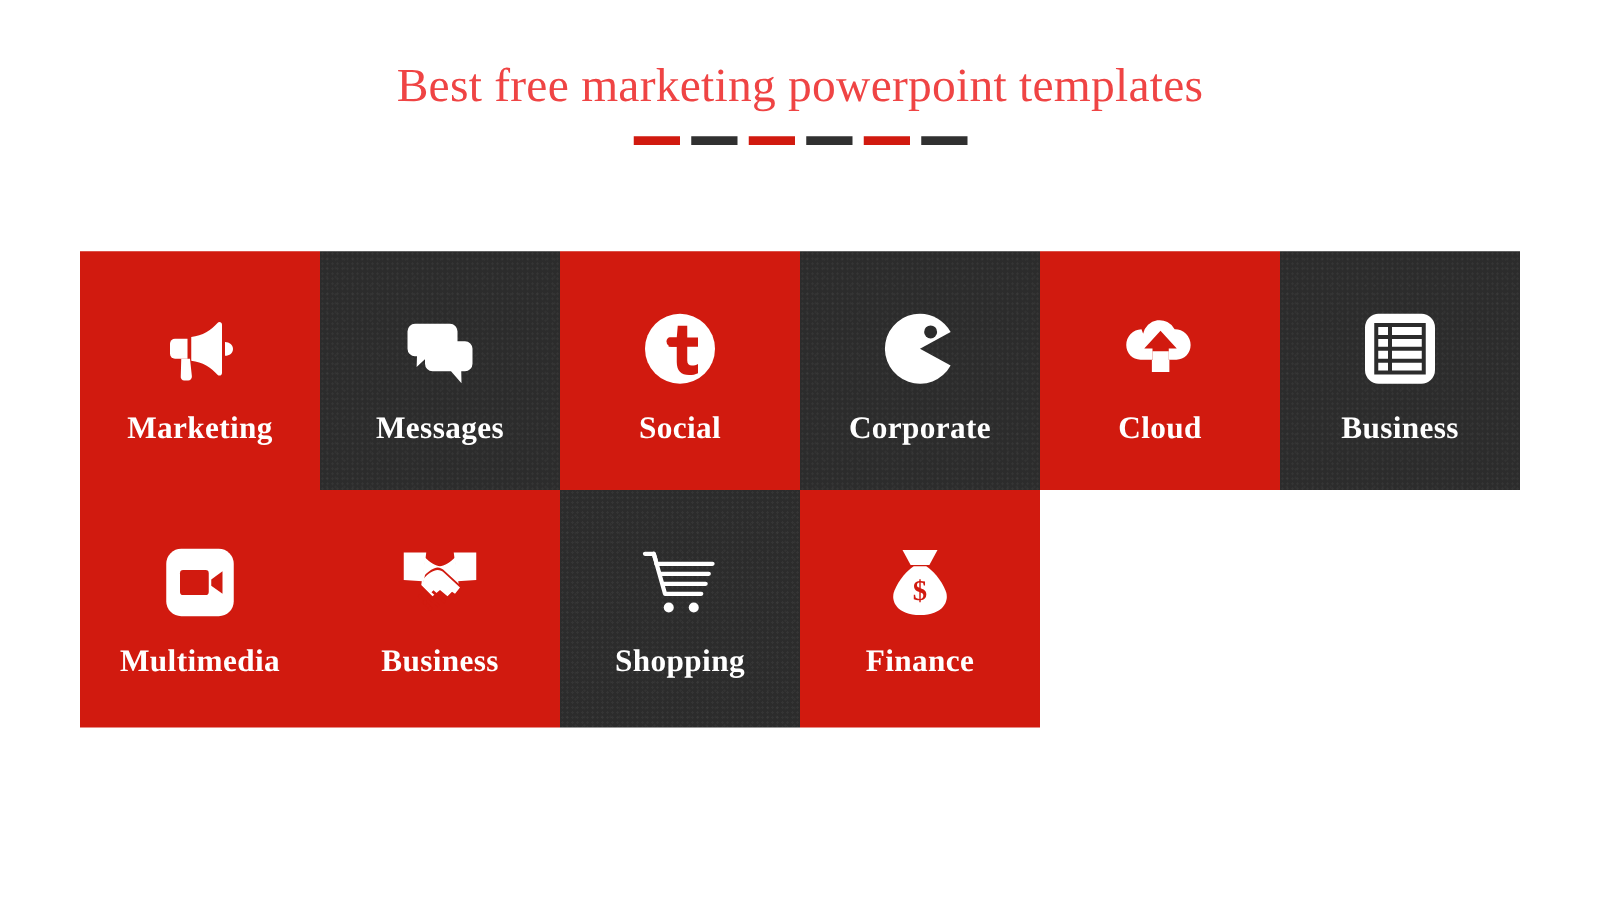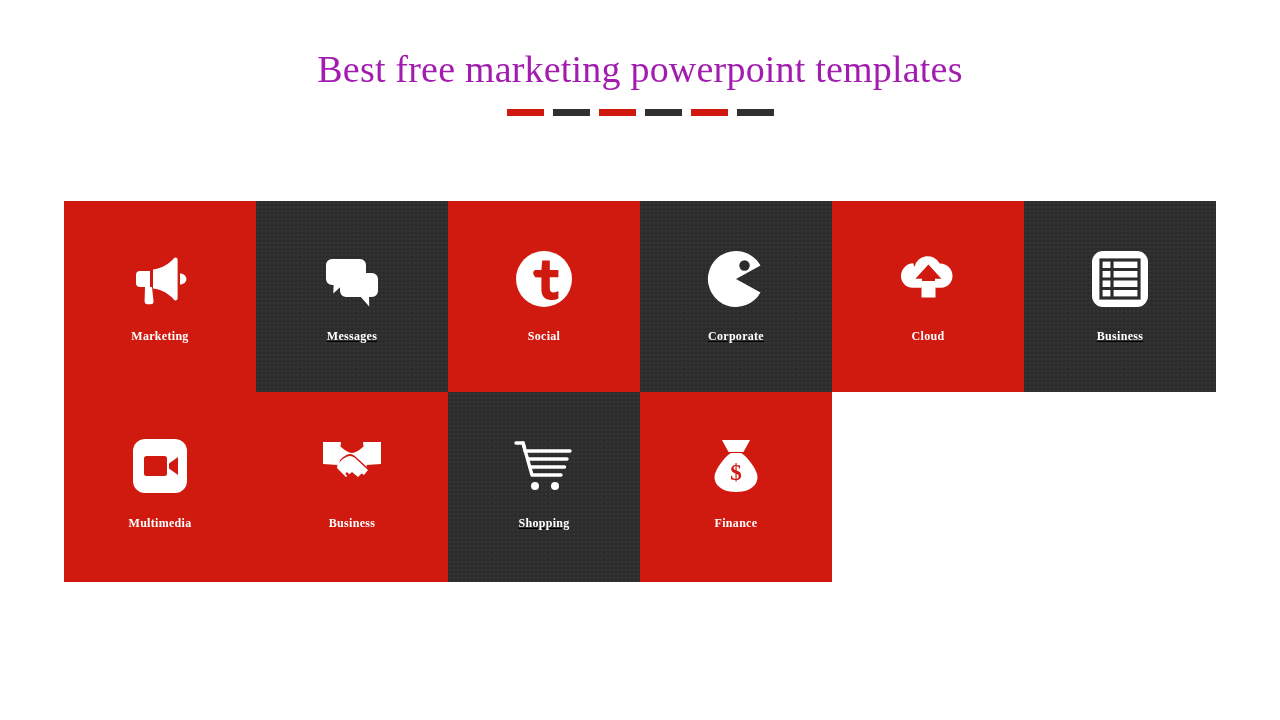--- a/index.html
+++ b/index.html
@@ -26,21 +26,21 @@
     position: absolute;
     top: 48px;
     left: 0;
     width: 1280px;
     text-align: center;
   }
   .slide-title {
     font-family: "Liberation Serif", "DejaVu Serif", serif;
     font-size: 38px;
     font-weight: 400;
-    color: #a21caf;
+    color: #ef4444;
     letter-spacing: 0.2px;
     line-height: 1.15;
     margin: 0;
     white-space: nowrap;
   }
 
   .dash-row {
     display: flex;
     justify-content: center;
     align-items: center;
@@ -76,37 +76,36 @@
     overflow: hidden;
   }
   .tile.red  { background-color: #d11a0f; }
   .tile.dark {
     background-color: #2c2c2c;
     background-image:
       radial-gradient(rgba(255,255,255,0.045) 0.9px, transparent 1px),
       radial-gradient(rgba(255,255,255,0.03) 0.9px, transparent 1px);
     background-size: 4px 4px, 7px 7px;
     background-position: 0 0, 2px 3px;
-    text-decoration: underline;
   }
 
   .tile-icon {
     margin-top: 42px;
     width: 72px;
     height: 72px;
     display: flex;
     align-items: center;
     justify-content: center;
   }
   .tile-icon svg { display: block; }
 
   .tile-label {
     margin-top: 14px;
     font-family: "Liberation Serif", "DejaVu Serif", serif;
-    font-size: 12px;
+    font-size: 25px;
     font-weight: bold;
     color: #ffffff;
     text-align: center;
     letter-spacing: 0.3px;
     white-space: nowrap;
   }
 
   
   .grid > .tile:nth-child(n+7) .tile-icon { margin-top: 38px; }
 </style>

